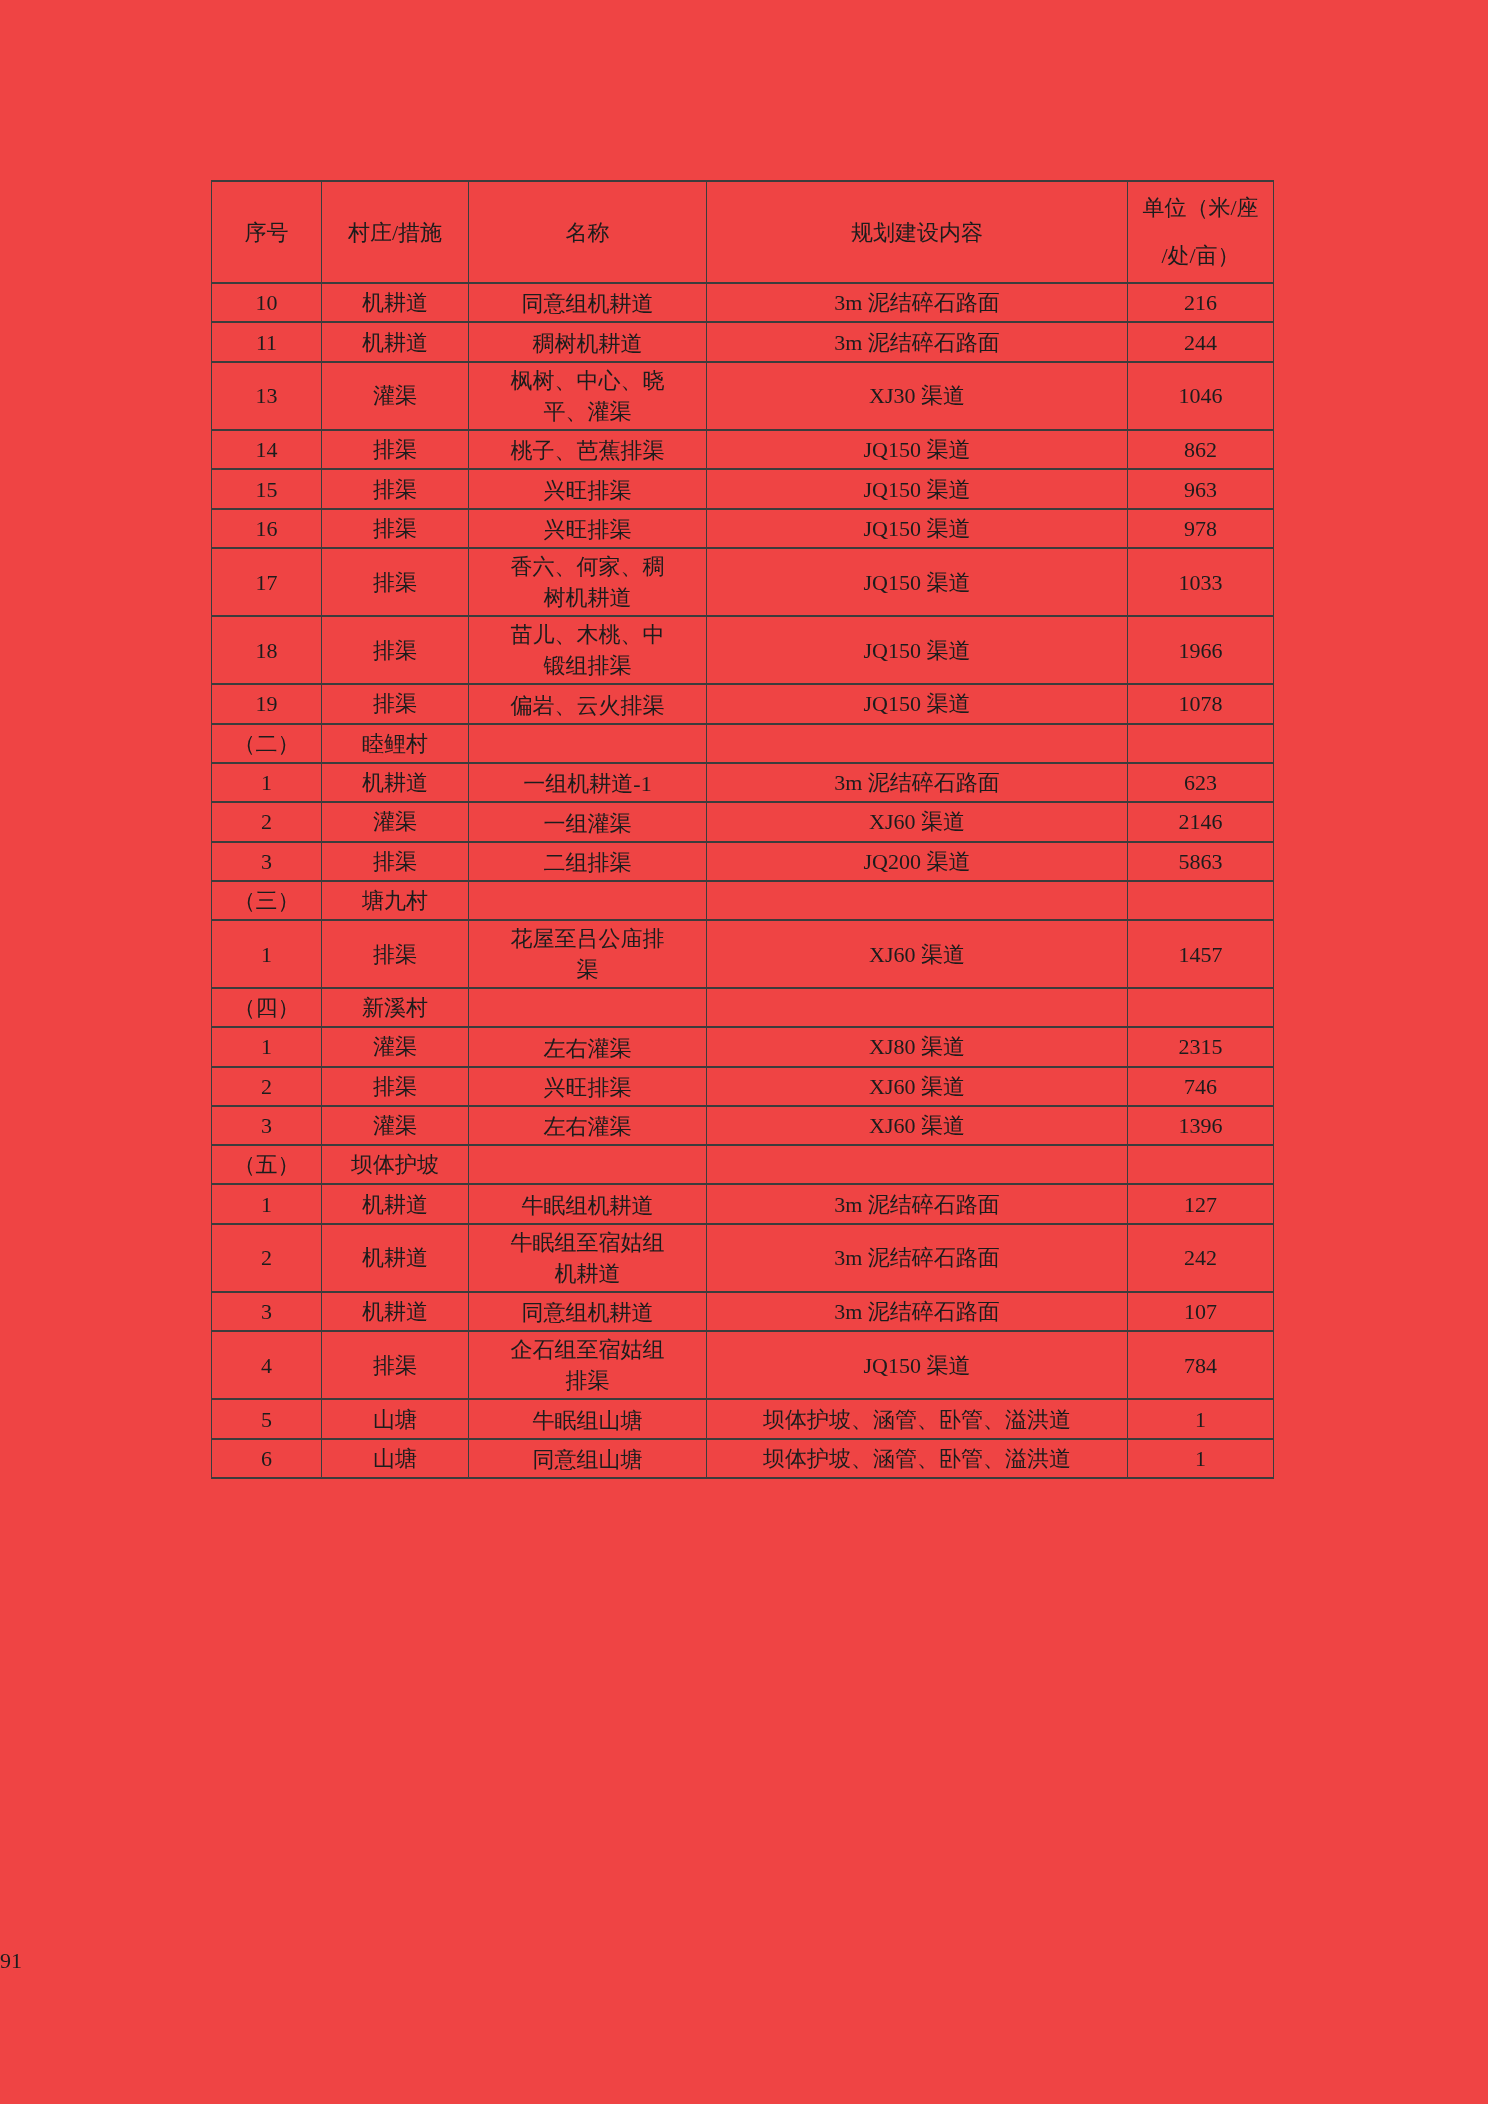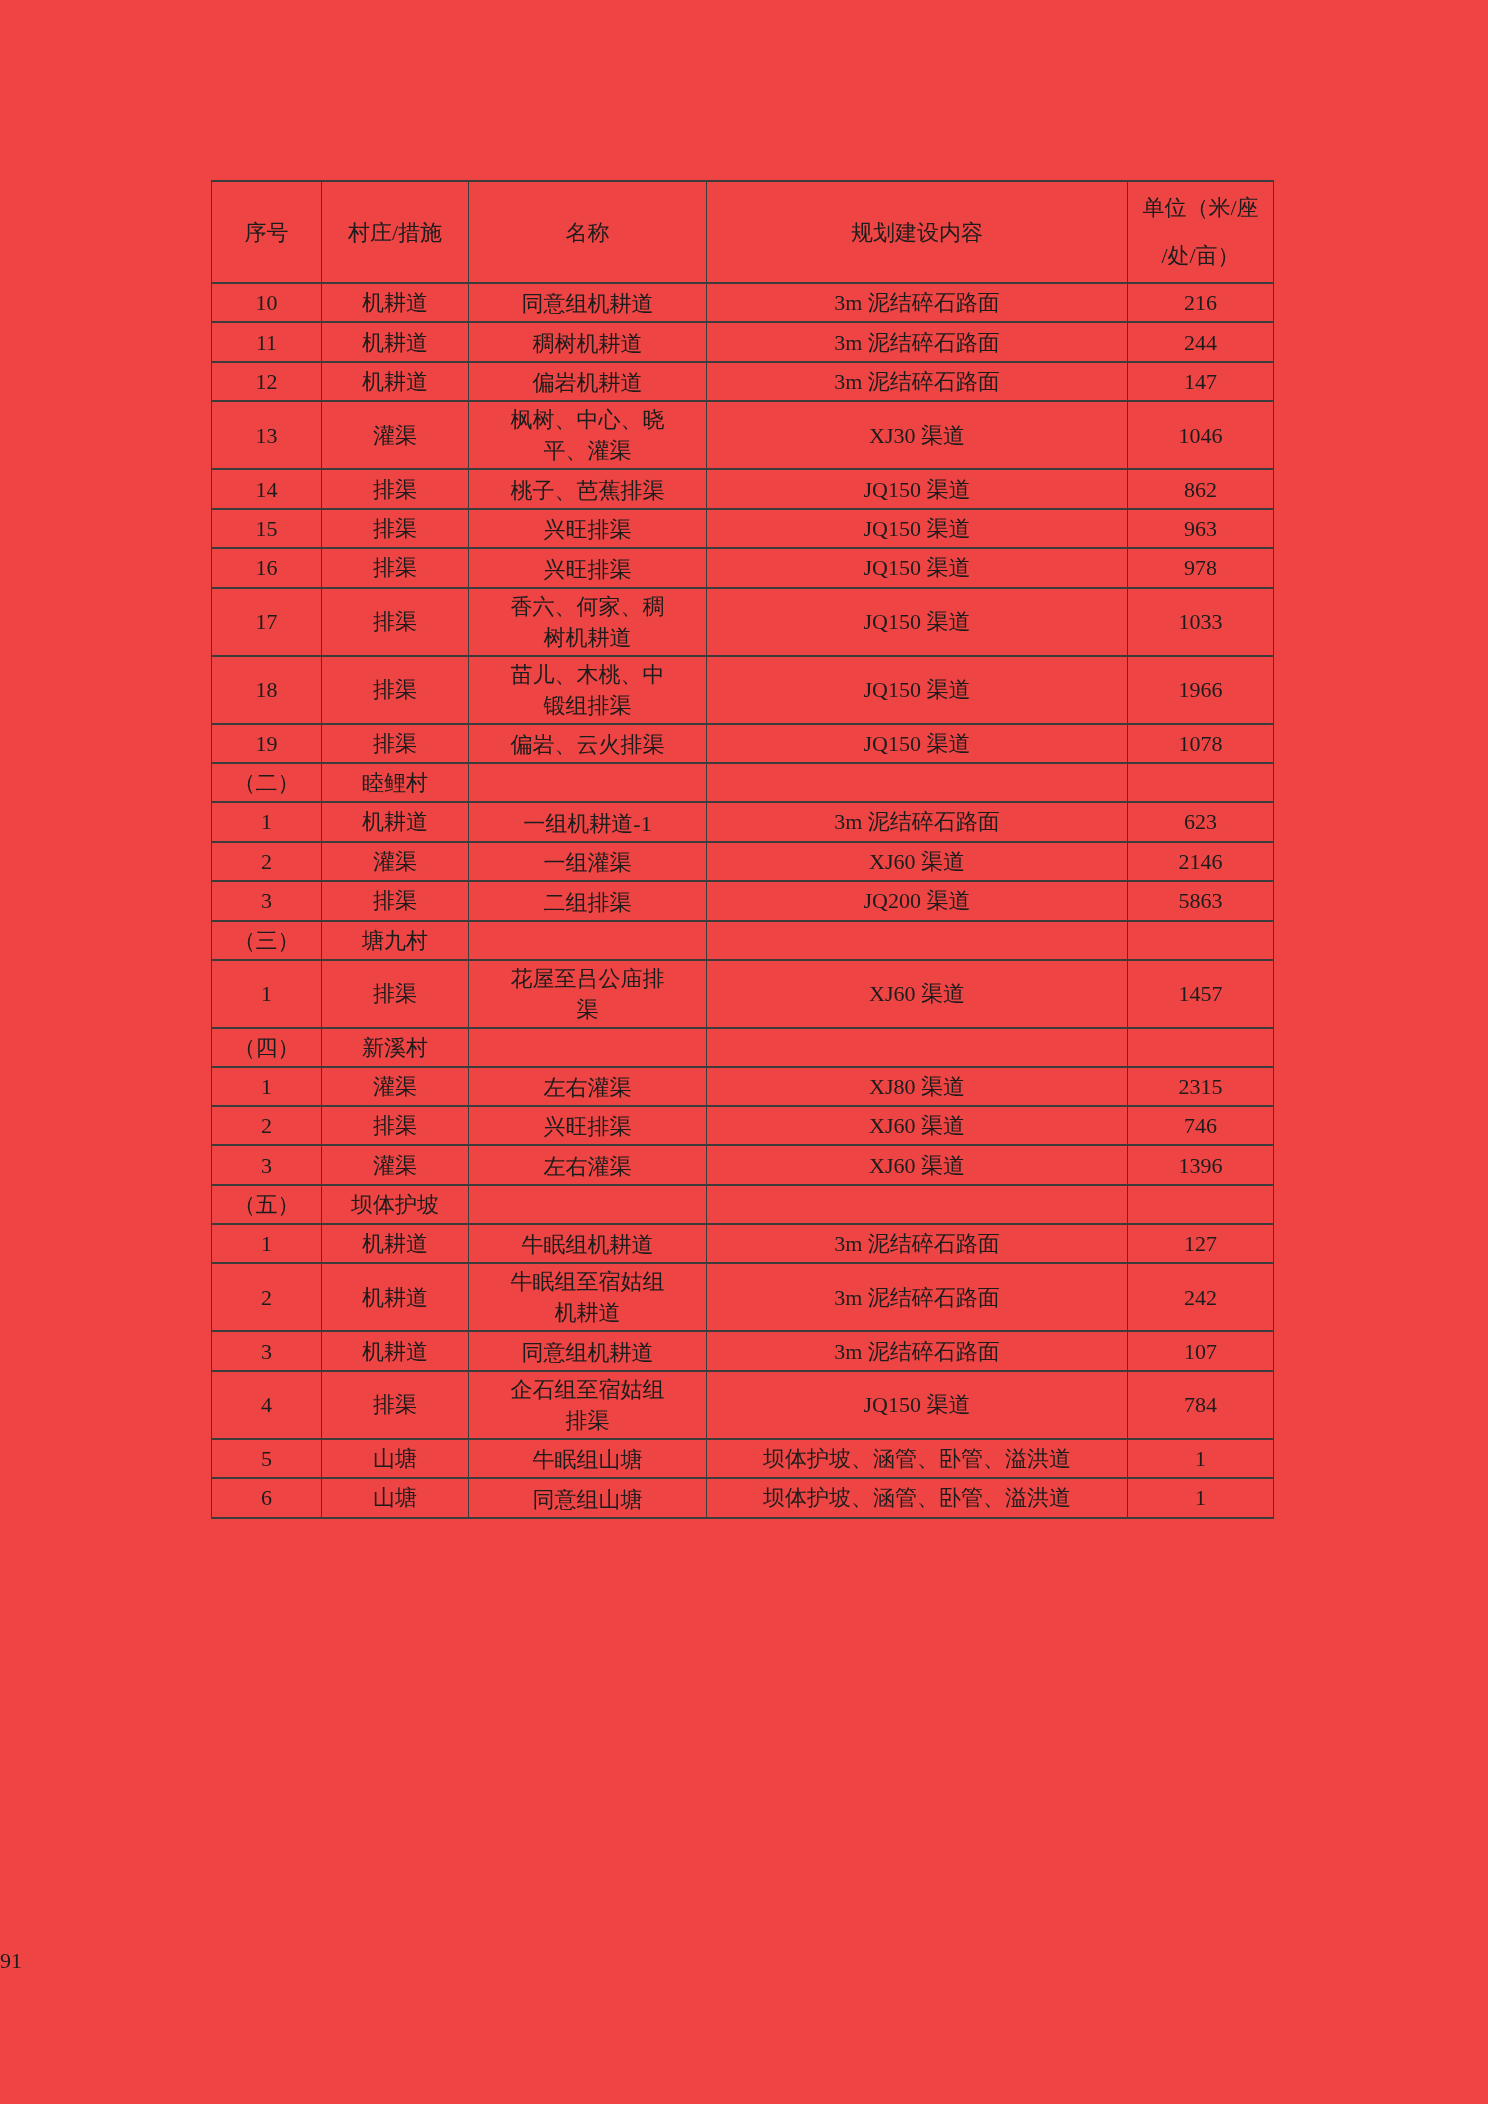--- a/index.html
+++ b/index.html
@@ -89,27 +89,20 @@
           <td>216</td>
         </tr>
         <tr>
           <td>11</td>
           <td>机耕道</td>
           <td><span class="nm">稠树机耕道</span></td>
           <td>3m 泥结碎石路面</td>
           <td>244</td>
         </tr>
         <tr>
-          <td>12</td>
-          <td>机耕道</td>
-          <td><span class="nm">偏岩机耕道</span></td>
-          <td>3m 泥结碎石路面</td>
-          <td>147</td>
-        </tr>
-        <tr>
           <td>13</td>
           <td>灌渠</td>
           <td><span class="nm">枫树、中心、晓平、灌渠</span></td>
           <td>XJ30 渠道</td>
           <td>1046</td>
         </tr>
         <tr>
           <td>14</td>
           <td>排渠</td>
           <td><span class="nm">桃子、芭蕉排渠</span></td>

